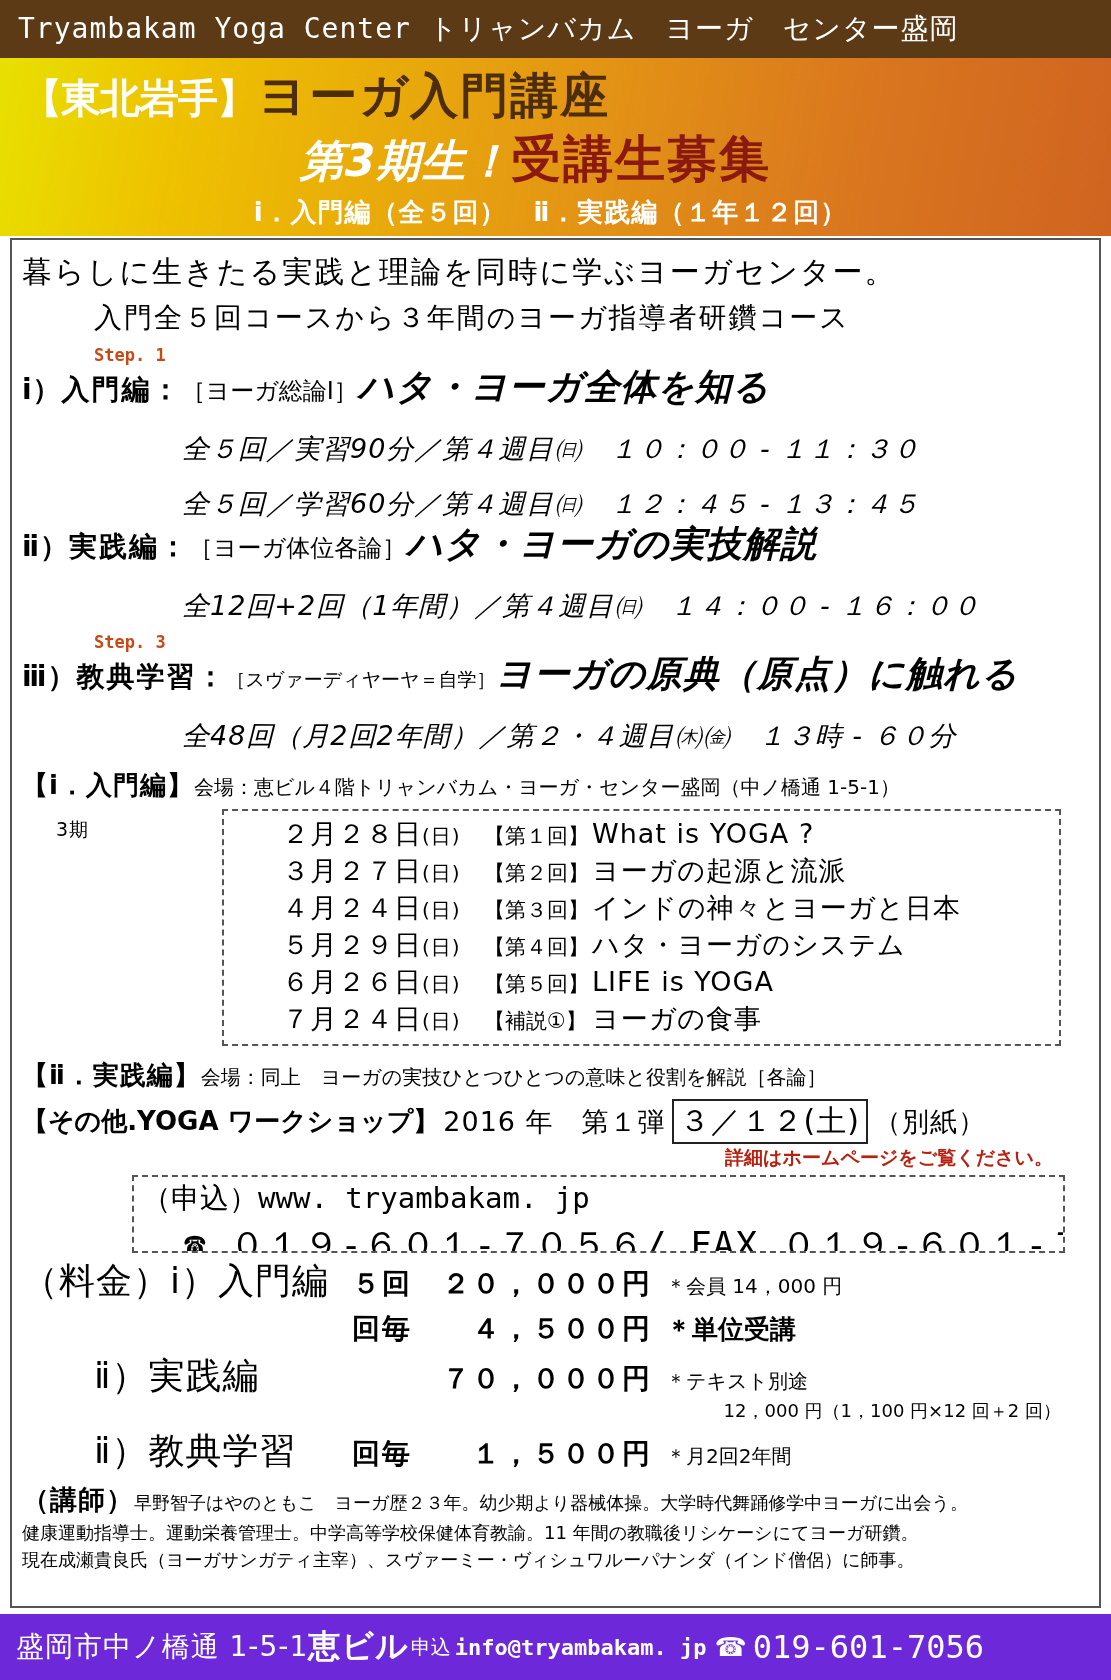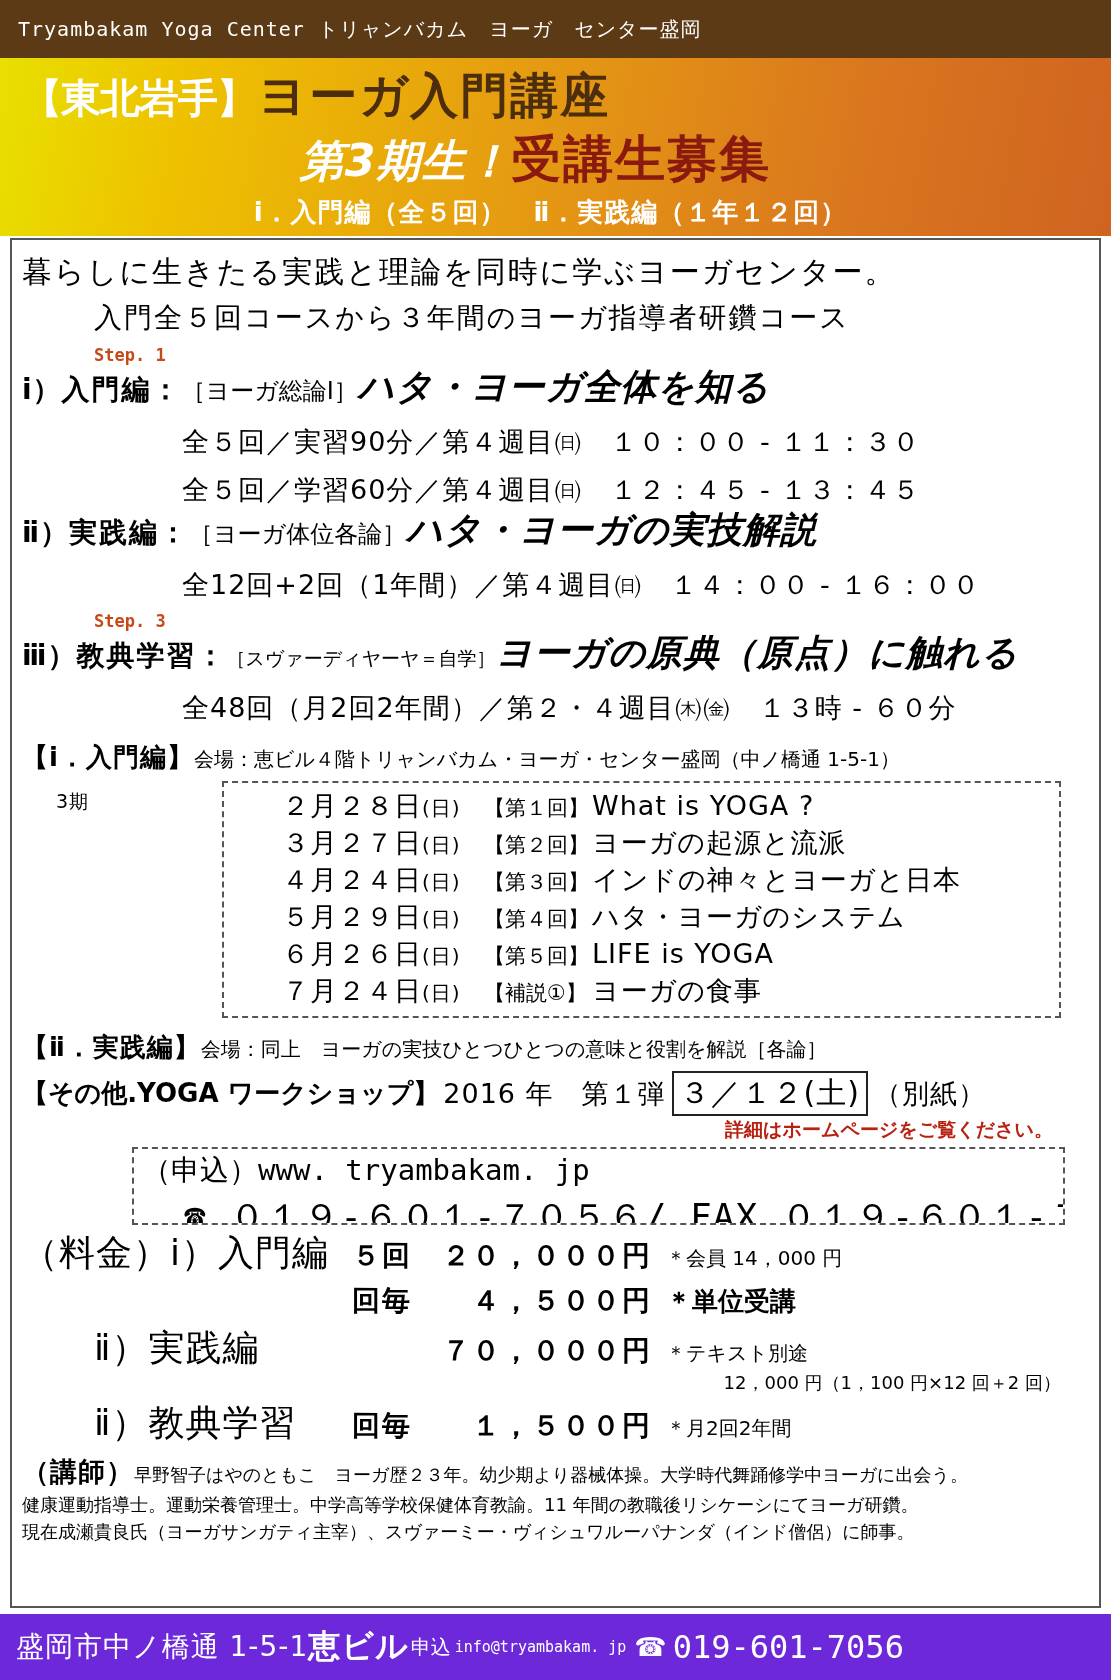--- a/index.html
+++ b/index.html
@@ -25,21 +25,21 @@
 
   
   .topbar {
     height: 58px;
     background: #5b3a15;
     color: #ffffff;
     display: flex;
     align-items: center;
     padding-left: 18px;
     font-family: "DejaVu Sans Mono", "Liberation Mono", monospace;
-    font-size: 20px;
+    font-size: 28px;
     letter-spacing: 1px;
     white-space: nowrap;
   }
 
   
   .header {
     background: linear-gradient(100deg, #e8e000 0%, #eec200 16%, #e59a12 48%, #d9751f 78%, #cf6420 100%);
     padding: 6px 0 4px 0;
     position: relative;
   }
@@ -155,22 +155,23 @@
     font-size: 36px;
     font-weight: bold;
     font-style: italic;
     letter-spacing: 1px;
     text-align: center;
   }
   .c-sub {
     white-space: nowrap;
     font-size: 27px;
     padding-left: 160px;
-    margin-top: 12px;
-    letter-spacing: 1px;
+    margin-top: 19px;
+    letter-spacing: 1px;
+    font-style: italic;
   }
 
   
   .venue-line {
     white-space: nowrap;
     margin-top: 14px;
   }
   .venue-head {
     font-size: 26px;
     font-weight: bold;
@@ -374,23 +375,24 @@
     font-size: 32px;
     font-weight: bold;
     letter-spacing: 1px;
   }
   .f-mailjp {
     font-size: 20px;
     letter-spacing: 0px;
     padding-left: 2px;
   }
   .f-mail {
-    font-size: 15px;
+    font-size: 22px;
     font-family: "DejaVu Sans Mono", "Liberation Mono", monospace;
     padding-left: 4px;
+    font-weight: bold;
   }
   .f-tel {
     font-size: 32px;
     font-family: "DejaVu Sans Mono", "Liberation Mono", monospace;
     padding-left: 6px;
     letter-spacing: 0px;
   }
   .f-phone-icon {
     font-size: 26px;
     padding-left: 8px;

